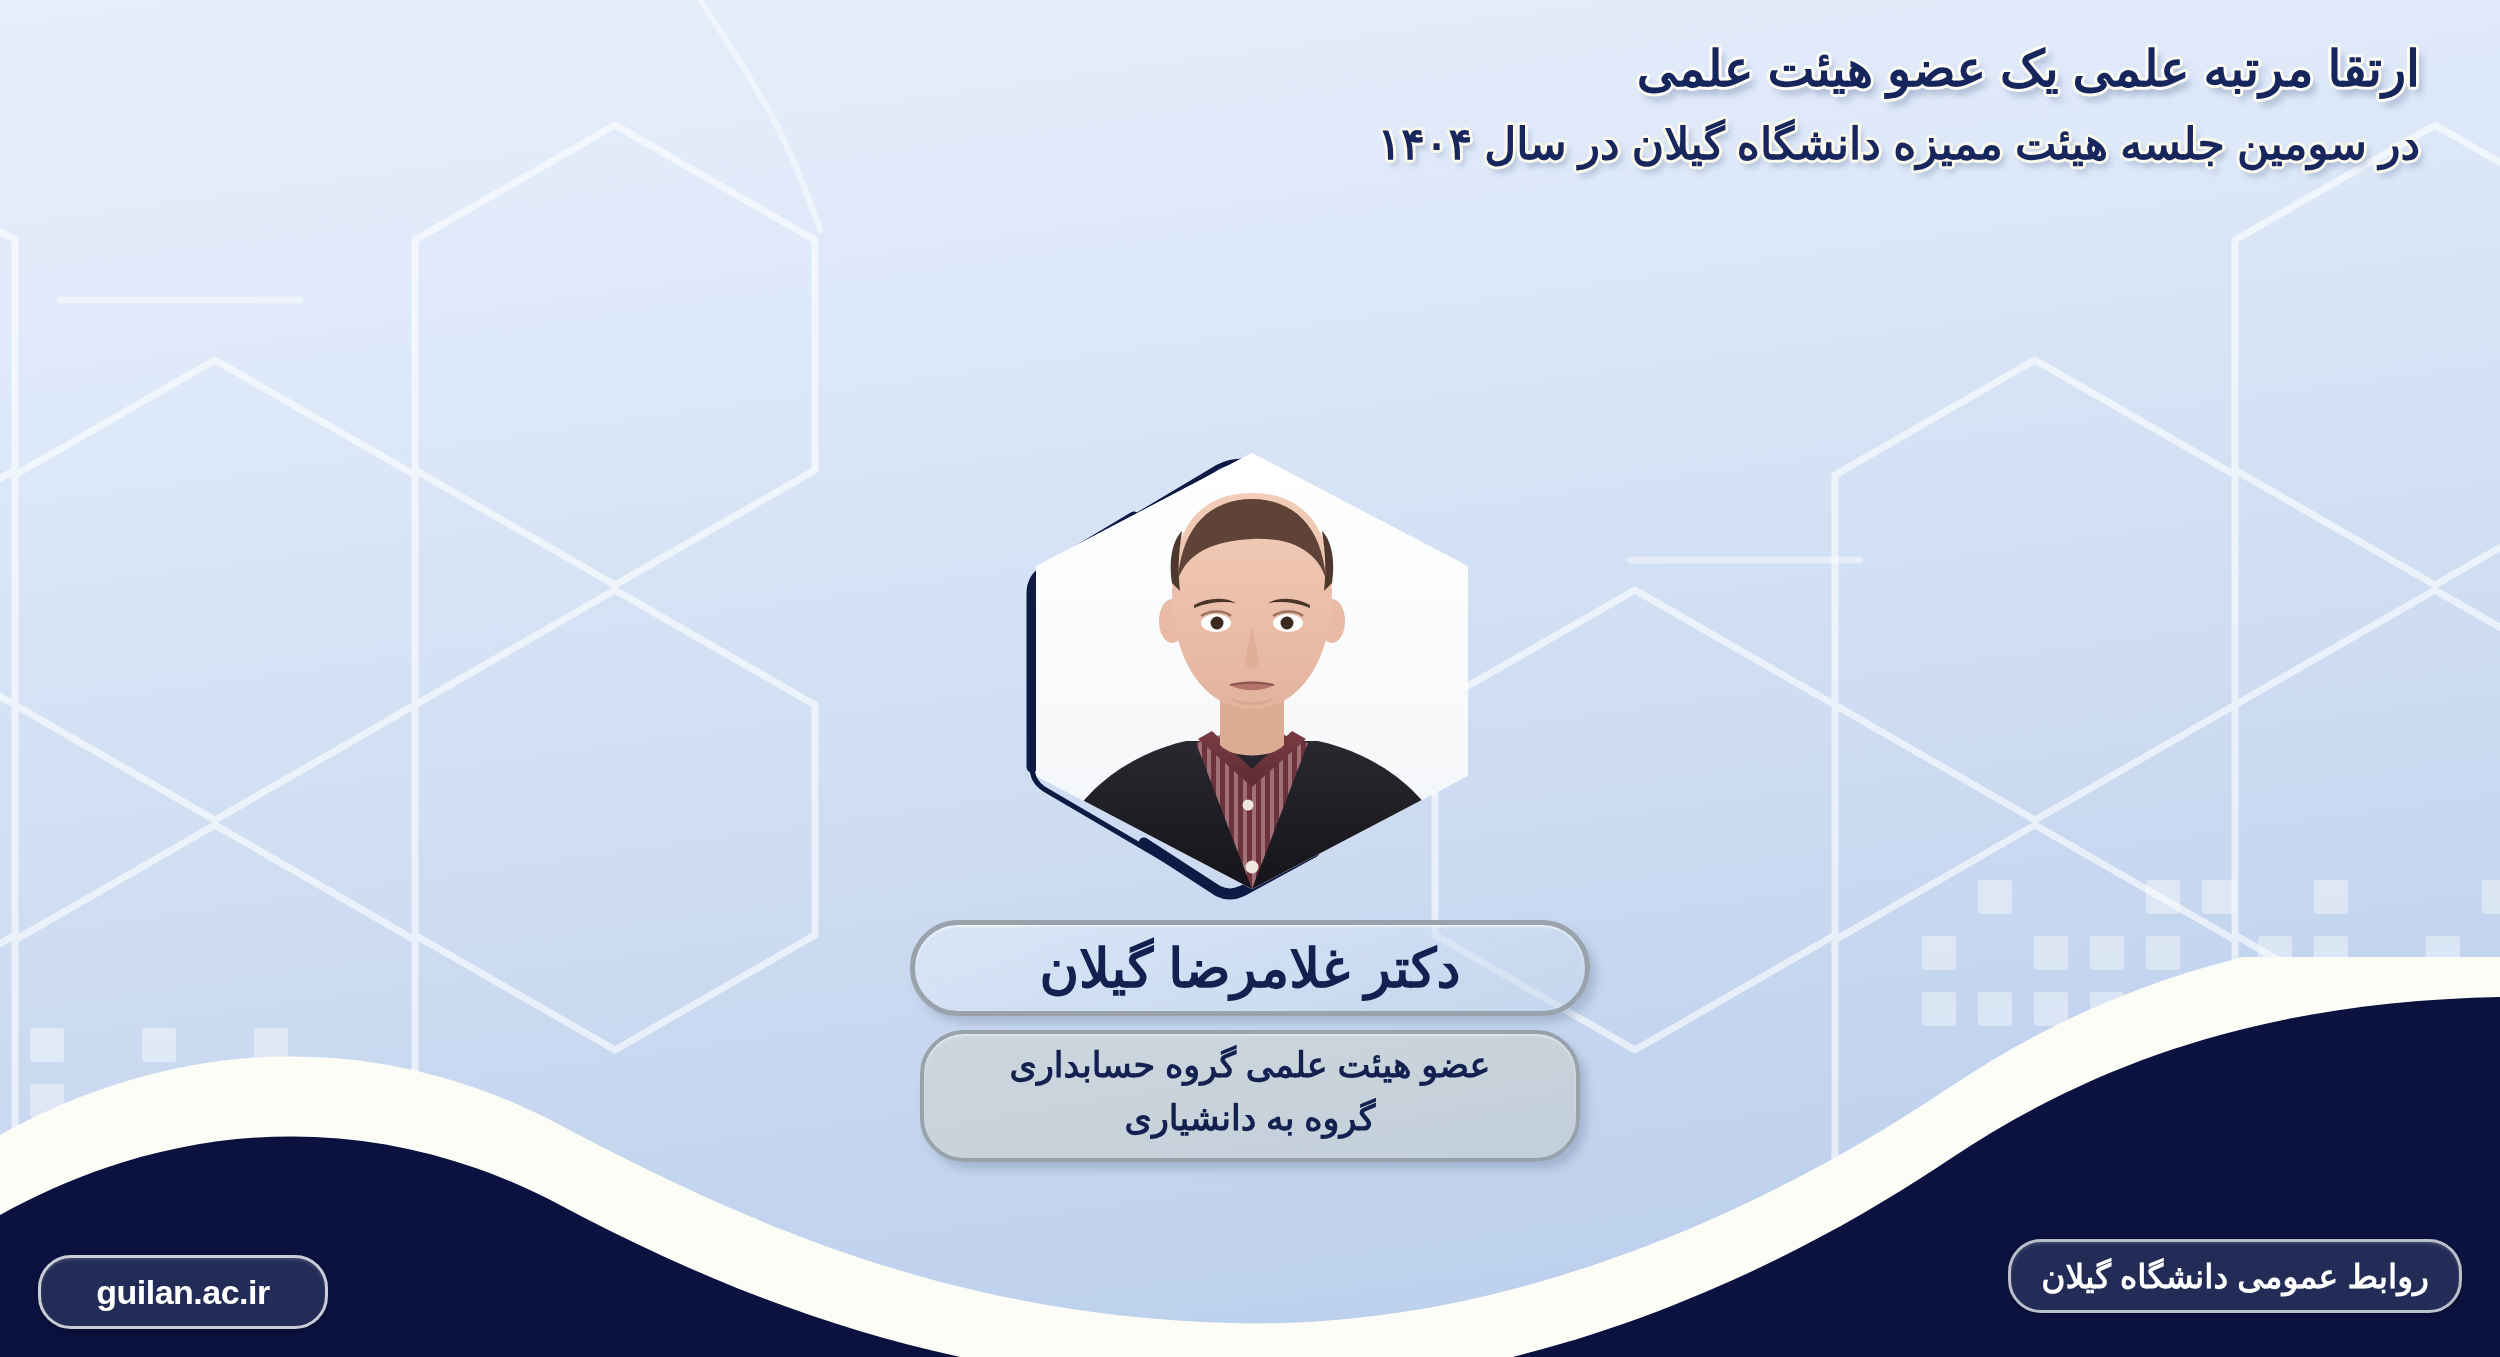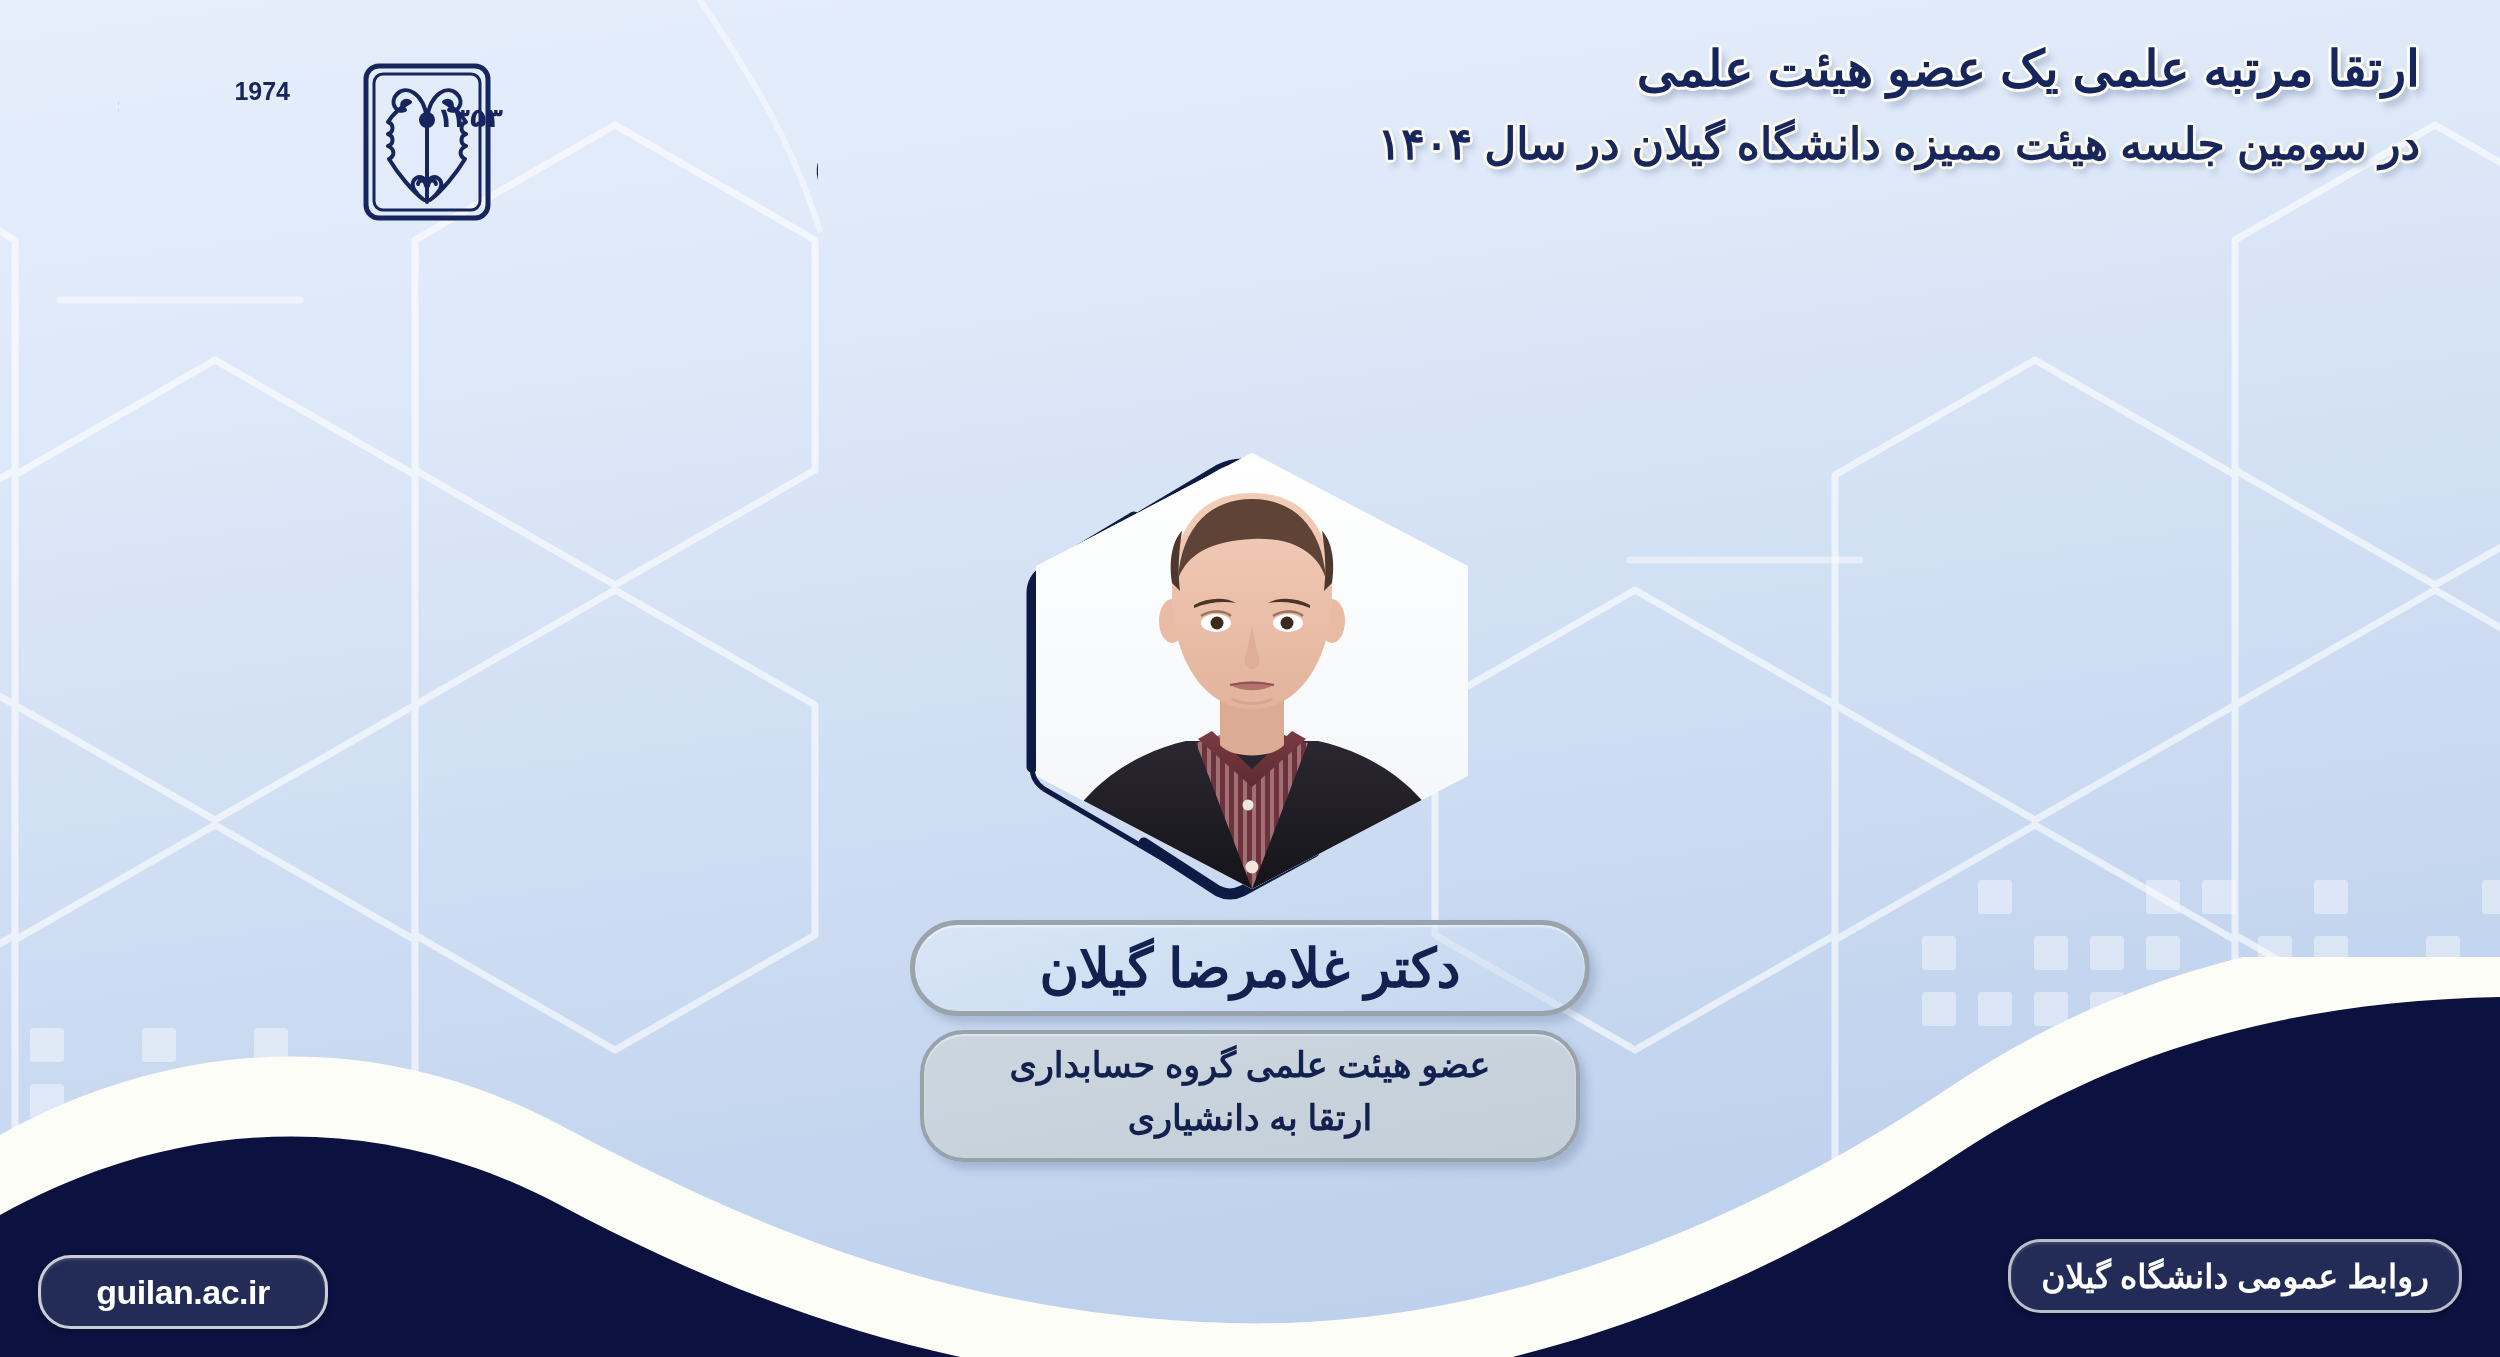--- a/index.html
+++ b/index.html
@@ -313,62 +313,20 @@
       <i></i>
       <i></i>
       <i class="off"></i>
       <i class="off"></i>
       <i class="off"></i>
       <i class="off"></i>
       <i class="off"></i>
       <i class="off"></i>
   </div>
 
-  <div id="logo">
-    <svg viewBox="0 0 700 185" aria-hidden="true">
-
-      <text x="0" y="78" font-family="Liberation Sans, sans-serif" font-size="38" fill="#16265c">University of</text>
-      <text x="8" y="133" font-family="Liberation Sans, sans-serif" font-size="42" font-weight="bold" letter-spacing="9" fill="#16265c">Guilan</text>
-      <text x="172" y="48" font-family="Liberation Sans, sans-serif" font-size="25" font-weight="bold" fill="#16265c">1974</text>
-
-      <g fill="none" stroke="#16265c">
-        <rect x="248" y="14" width="122" height="152" rx="13" stroke-width="5"></rect>
-        <rect x="256" y="22" width="106" height="136" rx="9" stroke-width="3"></rect>
-
-        <path d="M 309,66 C 305,40 288,33 279,42 C 271,50 278,62 287,58
-                 C 280,52 287,46 292,50
-                 C 285,54 276,60 270,70
-                 C 276,72 276,80 270,82
-                 C 276,84 276,92 270,94
-                 C 277,97 277,104 271,107
-                 C 280,122 295,140 306,148
-                 C 298,142 292,134 296,128 C 301,122 310,126 308,134
-                 C 307,127 301,127 300,132" stroke-width="4" stroke-linecap="round" stroke-linejoin="round"></path>
-
-        <path d="M 309,66 C 313,40 330,33 339,42 C 347,50 340,62 331,58
-                 C 338,52 331,46 326,50
-                 C 333,54 342,60 348,70
-                 C 342,72 342,80 348,82
-                 C 342,84 342,92 348,94
-                 C 341,97 341,104 347,107
-                 C 338,122 323,140 312,148
-                 C 320,142 326,134 322,128 C 317,122 308,126 310,134
-                 C 311,127 317,127 318,132" stroke-width="4" stroke-linecap="round" stroke-linejoin="round"></path>
-
-        <path d="M 309,74 L 309,150" stroke-width="4" stroke-linecap="round"></path>
-        <circle cx="309" cy="68" r="8" fill="#16265c" stroke="none"></circle>
-      </g>
-
-      <text x="385" y="75" font-family="DejaVu Sans, sans-serif" font-size="27" font-weight="bold" fill="#16265c">۱۳۵۳</text>
-
-      <g fill="#16265c">
-        <text x="695" y="128" text-anchor="end" direction="rtl" font-family="DejaVu Sans, sans-serif" font-size="68" font-weight="bold" transform="rotate(-4 695 128)">دانشگاه گیلان</text>
-      </g>
-    </svg>
-  </div>
 
   <div id="title-block">
     <div id="main-title">ارتقا مرتبه علمی یک عضو هیئت علمی</div>
     <div id="sub-title">در سومین جلسه هیئت ممیزه دانشگاه گیلان در سال ۱۴۰۴</div>
   </div>
 
   <div id="portrait-wrap">
 
     <div class="hex-outline">
       <svg viewBox="0 0 470 460" aria-hidden="true">
@@ -449,21 +407,21 @@
       </svg>
     </div>
   </div>
 
   <div id="name-badge">
     <span>دکتر غلامرضا گیلان</span>
   </div>
 
   <div id="role-badge">
     <span>عضو هیئت علمی گروه حسابداری</span>
-    <span>ارتقا به دانشیاری</span>
+    <span>گروه به دانشیاری</span>
   </div>
 
   <div id="wave">
     <svg viewBox="0 0 2500 400" preserveAspectRatio="none" aria-hidden="true">
 
       <path d="M 0,178 C 180,78 380,72 560,168 C 760,274 960,358 1230,366
                C 1500,374 1760,258 1950,130 C 2120,16 2300,-28 2500,-32
                L 2500,400 L 0,400 Z" fill="#fdfdf8"></path>
 
       <path d="M 0,258 C 180,158 380,152 560,248 C 760,354 960,424 1230,432

